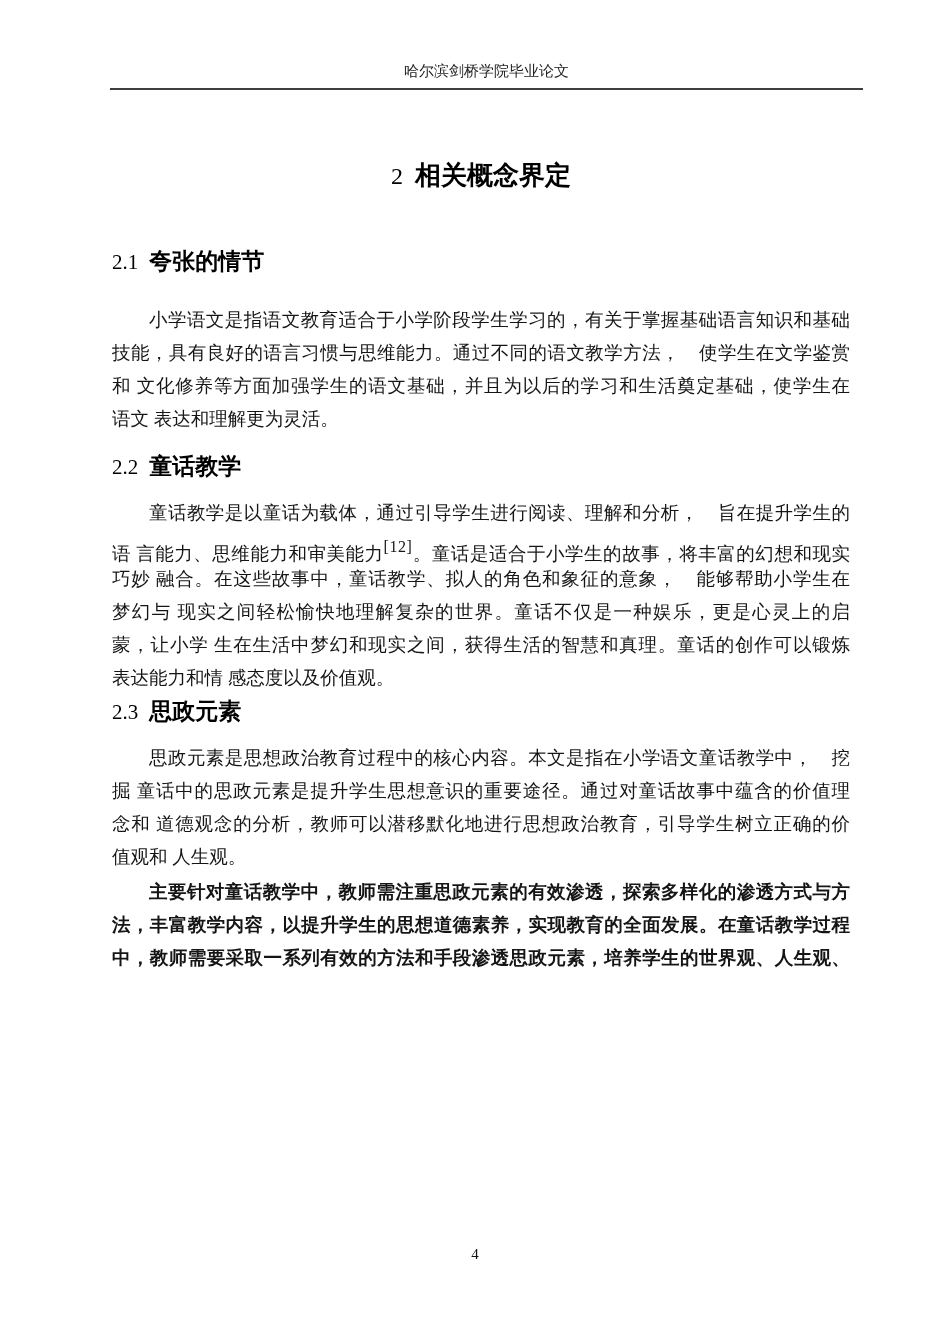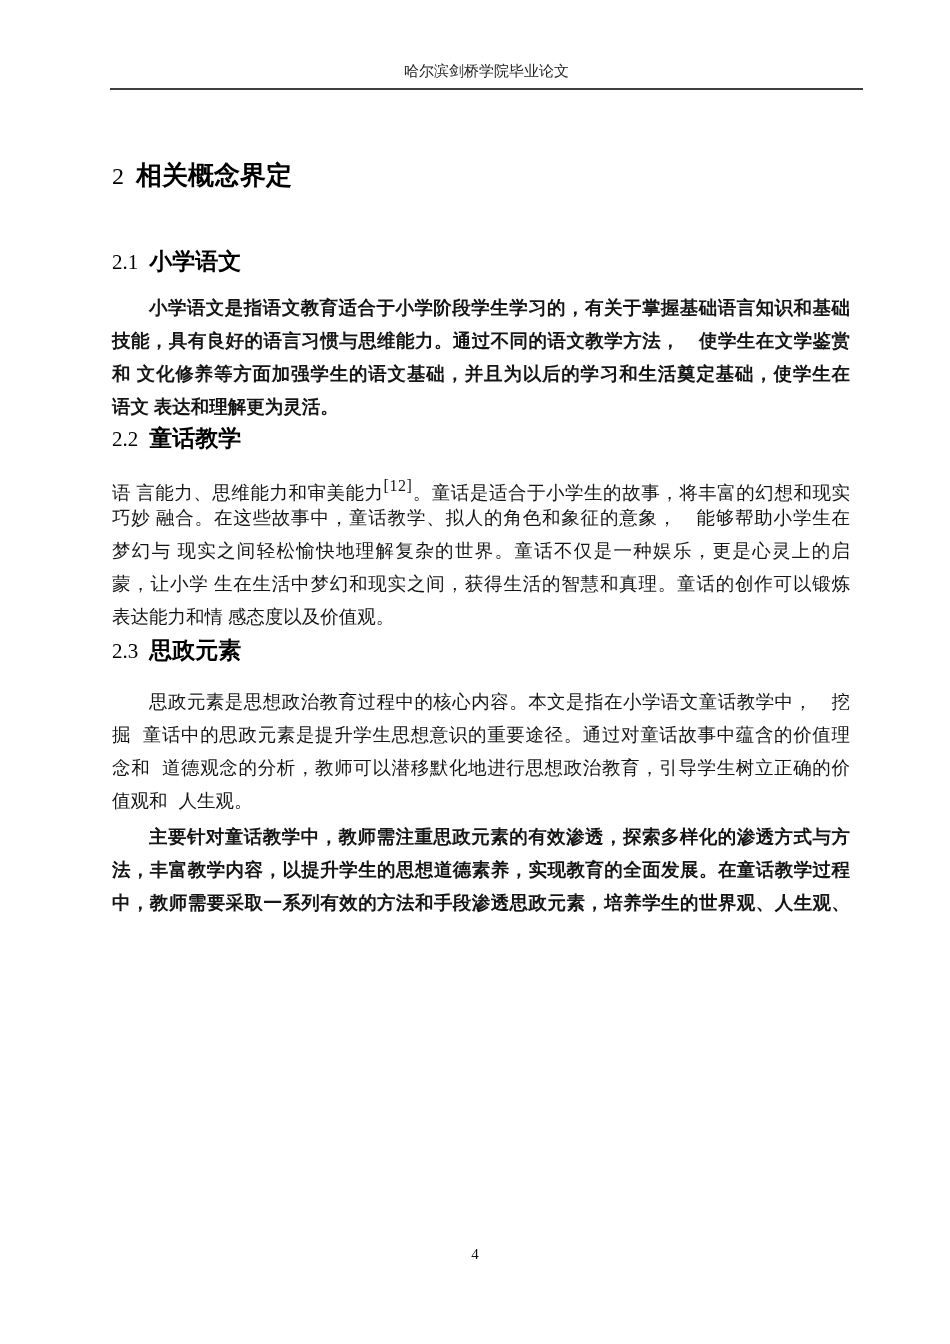--- a/index.html
+++ b/index.html
@@ -33,20 +33,21 @@
     top: 160px;
     left: 112px;
     width: 738px;
   }
   .chapter-heading {
     font-size: 26px;
     line-height: 30px;
     font-weight: 700;
     font-family: "Liberation Sans", "DejaVu Sans", sans-serif;
     color: #000000;
+    text-align: center;
   }
   .chapter-heading .num {
     font-family: "Liberation Serif", "DejaVu Serif", serif;
     font-weight: 400;
     font-size: 24px;
     margin-right: 12px;
   }
   .section-heading {
     font-size: 23px;
     line-height: 28px;
@@ -54,26 +55,26 @@
     font-family: "Liberation Sans", "DejaVu Sans", sans-serif;
     color: #000000;
   }
   .section-heading .num {
     font-family: "Liberation Serif", "DejaVu Serif", serif;
     font-weight: 400;
     font-size: 21px;
     margin-right: 11px;
   }
   .h-21 { margin-top: 56px; }
-  .h-22 { margin-top: 0; }
+  .h-22 { margin-top: 16px; }
   .h-23 { margin-top: 2px; }
   .para { width: 738px; }
-  .p-1 { margin-top: 16px; font-weight: bold; }
+  .p-1 { margin-top: 28px; }
   .p-2 { margin-top: 16px; }
-  .p-3 { margin-top: 22px; font-family: Liberation Mono, monospace; }
+  .p-3 { margin-top: 16px; }
   .p-4 { margin-top: 2px; font-weight: bold; }
   .line {
     font-size: 18.5px;
     line-height: 33px;
     height: 33px;
     text-align: justify;
     text-align-last: justify;
     color: #151515;
   }
   .line.first { text-indent: 37px; }
@@ -104,35 +105,36 @@
     <span>哈尔滨剑桥学院毕业论文</span>
   </div>
 
   <div class="main">
 
     <div class="chapter-heading">
       <span class="num">2</span><span>相关概念界定</span>
     </div>
 
     <div class="section-heading h-21">
-      <span class="num">2.1</span><span>小学语文</span>
+      <span class="num">2.1</span><span>夸张的情节</span>
     </div>
 
     <div class="para p-1">
       <div class="line first">小学语文是指语文教育适合于小学阶段学生学习的，有关于掌握基础语言知识和基础</div>
       <div class="line">技能，具有良好的语言习惯与思维能力。通过不同的语文教学方法，　使学生在文学鉴赏</div>
       <div class="line">和 文化修养等方面加强学生的语文基础，并且为以后的学习和生活奠定基础，使学生在</div>
       <div class="line plast">语文 表达和理解更为灵活。</div>
     </div>
 
     <div class="section-heading h-22">
       <span class="num">2.2</span><span>童话教学</span>
     </div>
 
     <div class="para p-2">
+      <div class="line first">童话教学是以童话为载体，通过引导学生进行阅读、理解和分析，　旨在提升学生的</div>
       <div class="line"><span>语 言能力、思维能力和审美能力</span><span class="ref-sup">[12]</span><span>。童话是适合于小学生的故事，将丰富的幻想和现实</span></div>
       <div class="line">巧妙 融合。在这些故事中，童话教学、拟人的角色和象征的意象，　能够帮助小学生在</div>
       <div class="line">梦幻与 现实之间轻松愉快地理解复杂的世界。童话不仅是一种娱乐，更是心灵上的启</div>
       <div class="line">蒙，让小学 生在生活中梦幻和现实之间，获得生活的智慧和真理。童话的创作可以锻炼</div>
       <div class="line plast">表达能力和情 感态度以及价值观。</div>
     </div>
 
     <div class="section-heading h-23">
       <span class="num">2.3</span><span>思政元素</span>
     </div>

